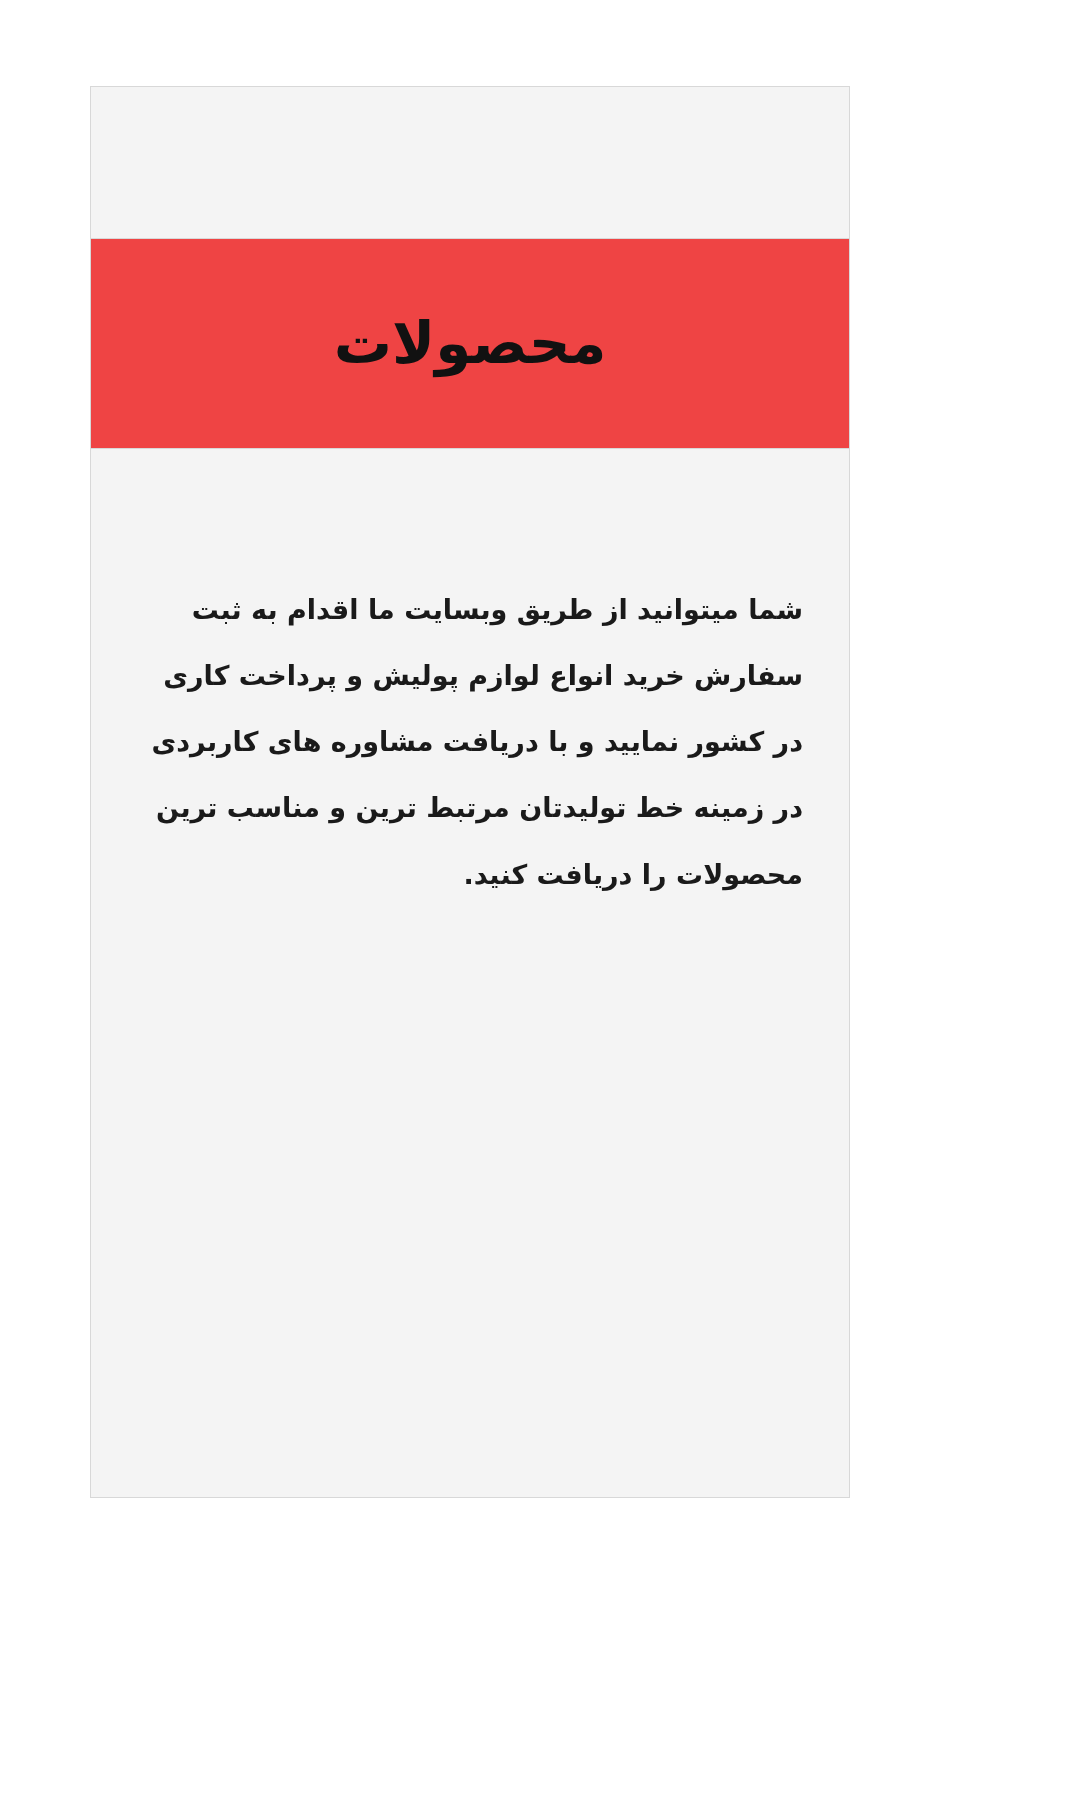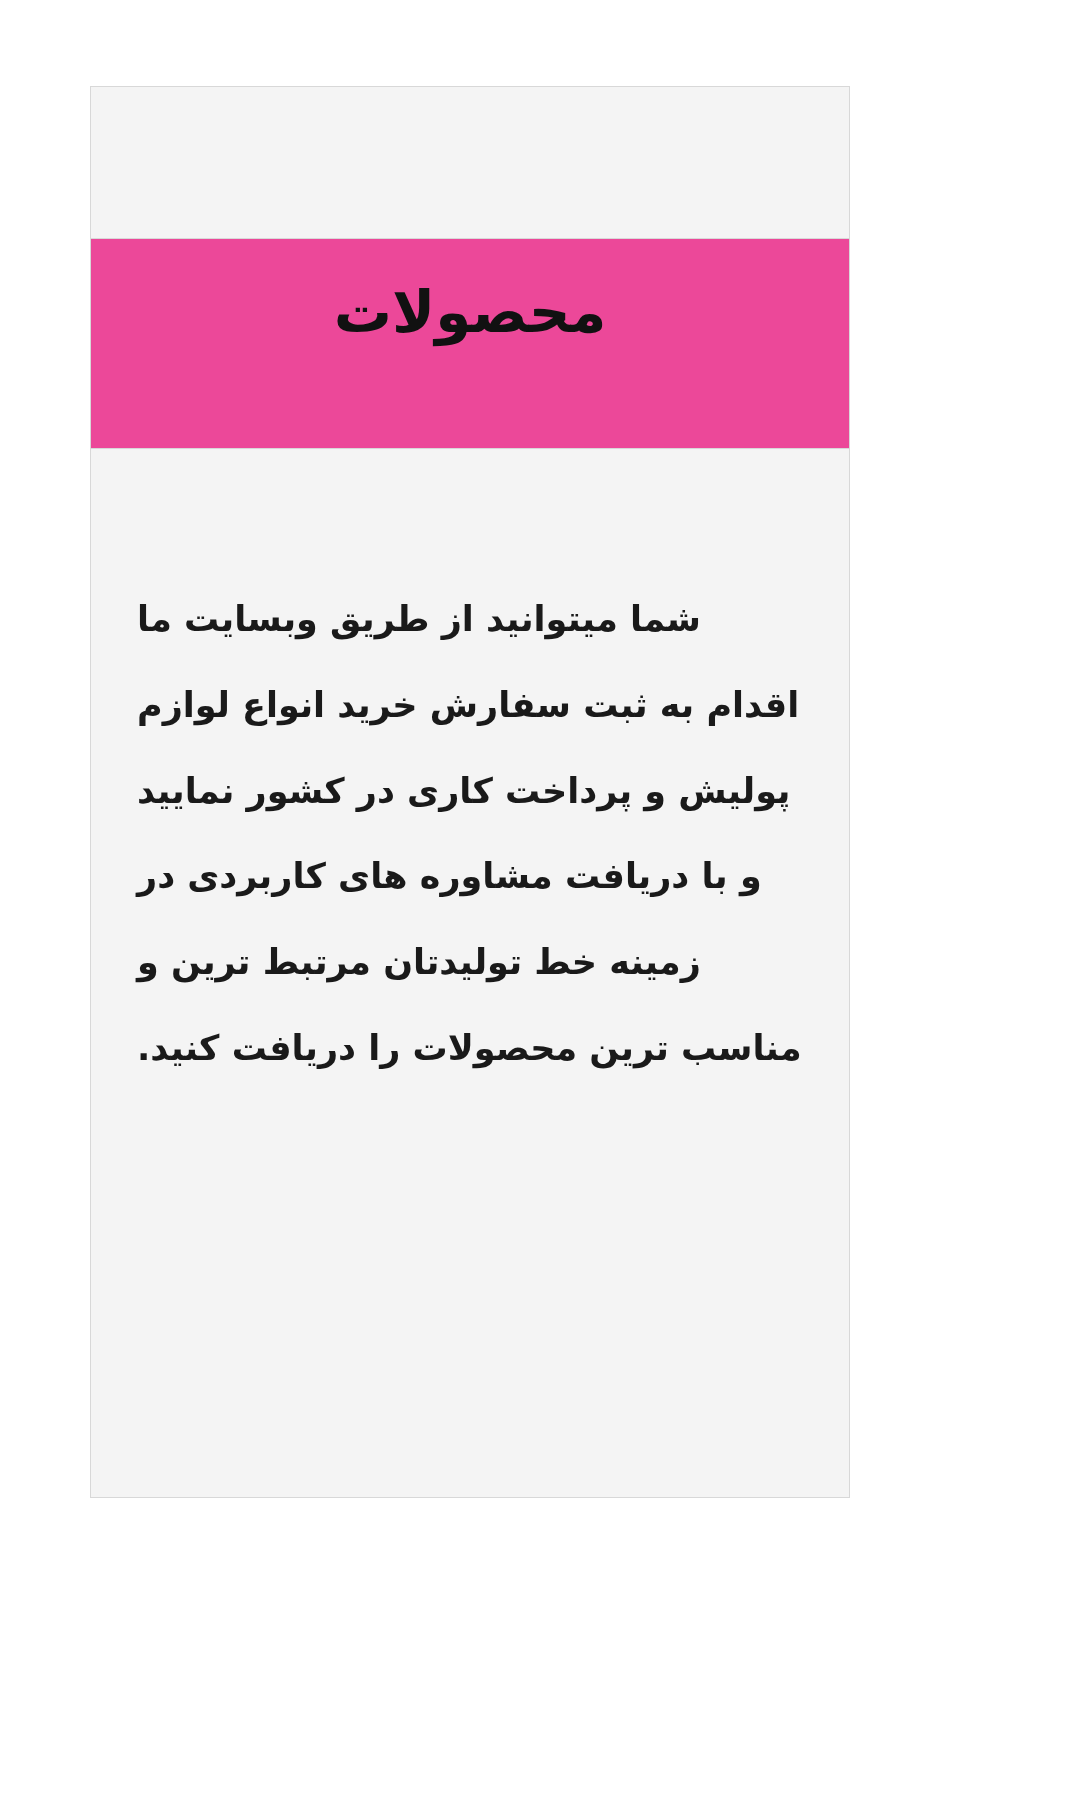--- a/index.html
+++ b/index.html
@@ -35,24 +35,25 @@
   .card-top-spacer {
     height: 152px;
     background: #f4f4f4;
     border-bottom: 1px solid #d8d8d8;
     box-sizing: border-box;
     flex: 0 0 auto;
   }
 
   .title-band {
     height: 210px;
-    background: #ec4899;
+    background: #ef4444;
     border-bottom: 1px solid #d8d8d8;
     box-sizing: border-box;
     display: flex;
+    align-items: center;
     justify-content: center;
     flex: 0 0 auto;
   }
 
   .title {
     font-family: "DejaVu Sans", sans-serif;
     font-size: 58px;
     font-weight: bold;
     color: #111111;
     letter-spacing: 0;
@@ -63,23 +64,23 @@
 
   .body-band {
     flex: 1 1 auto;
     background: #f4f4f4;
     box-sizing: border-box;
     padding: 128px 40px 0 40px;
   }
 
   .body-text {
     direction: rtl;
-    text-align: left;
+    text-align: right;
     font-family: "DejaVu Sans", sans-serif;
-    font-size: 35px;
+    font-size: 27px;
     font-weight: bold;
     color: #1a1a1a;
     line-height: 2.45;
     margin: 0;
     padding: 0 6px;
   }
 </style>
 </head>
 <body>
 

